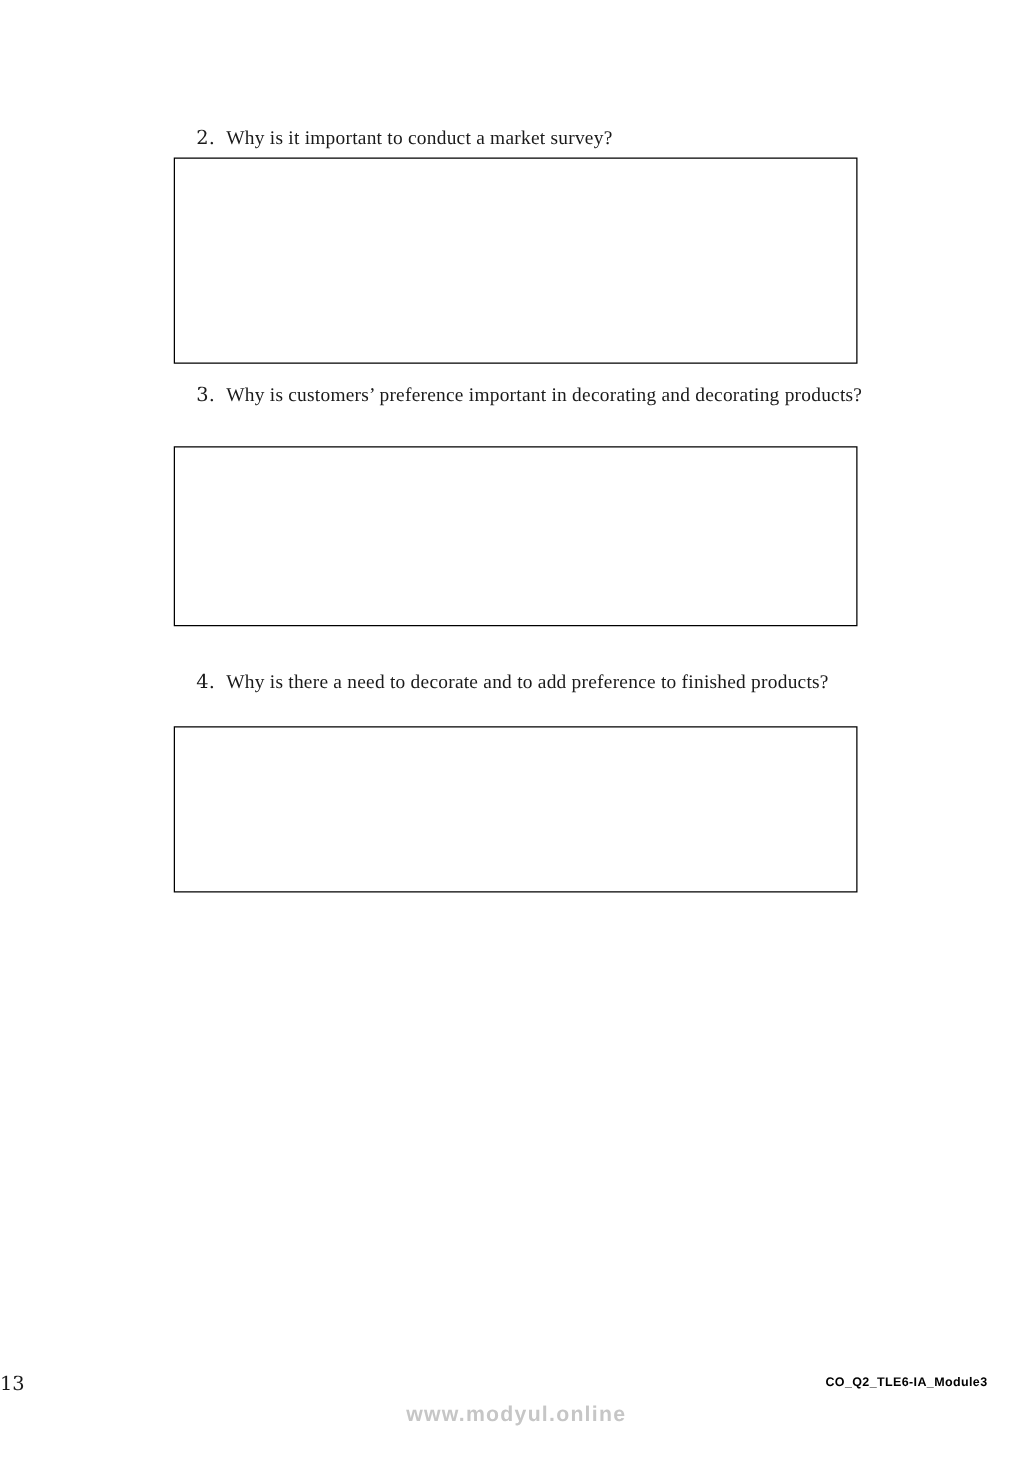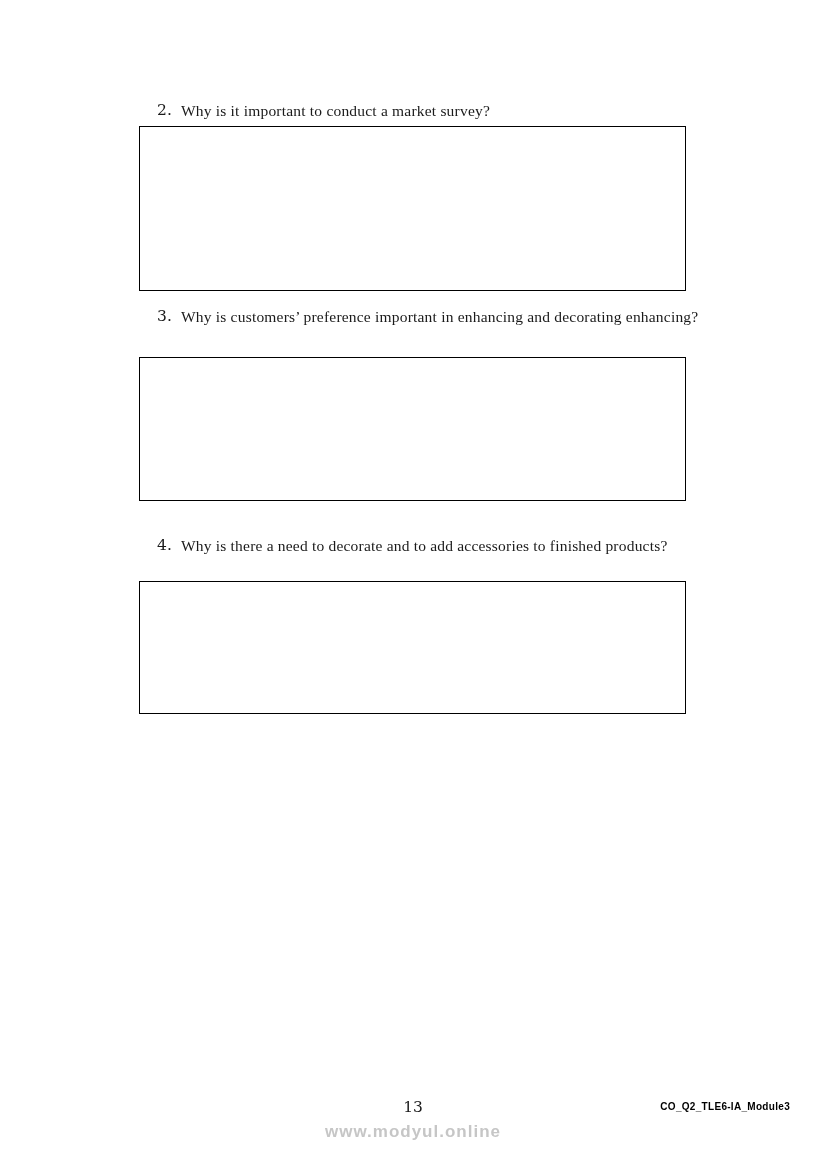--- a/index.html
+++ b/index.html
@@ -40,22 +40,22 @@
     position: absolute;
     left: 139px;
     width: 547px;
     border: 1px solid #000000;
     background: #ffffff;
   }
   .page-number {
     position: absolute;
     top: 1098px;
     left: 0;
-    width: 826px;
-    text-align: center;
+    width: 686px;
+    text-align: left;
     font-size: 15.5px;
     color: #1a1a1a;
   }
   .watermark {
     position: absolute;
     top: 1122px;
     left: 0;
     width: 826px;
     text-align: center;
     font-family: "Liberation Sans", sans-serif;
@@ -84,29 +84,29 @@
     <div class="qrow">
       <span class="qnum">2.</span>
       <span class="qtext">Why is it important to conduct a market survey?</span>
     </div>
   </div>
   <div class="answer-box" style="top: 126px; height: 165px;"></div>
 
   <div class="question-block" style="top: 306px;">
     <div class="qrow">
       <span class="qnum">3.</span>
-      <span class="qtext">Why is customers’ preference important in enhancing and decorating enhancing?</span>
+      <span class="qtext">Why is customers’ preference important in decorating and decorating products?</span>
     </div>
   </div>
   <div class="answer-box" style="top: 357px; height: 144px;"></div>
 
   <div class="question-block" style="top: 535px;">
     <div class="qrow">
       <span class="qnum">4.</span>
-      <span class="qtext">Why is there a need to decorate and to add accessories to finished products?</span>
+      <span class="qtext">Why is there a need to decorate and to add preference to finished products?</span>
     </div>
   </div>
   <div class="answer-box" style="top: 581px; height: 133px;"></div>
 
   <div class="page-number">13</div>
   <div class="watermark">www.modyul.online</div>
   <div class="module-code">CO_Q2_TLE6-IA_Module3</div>
 
 </div>
 

